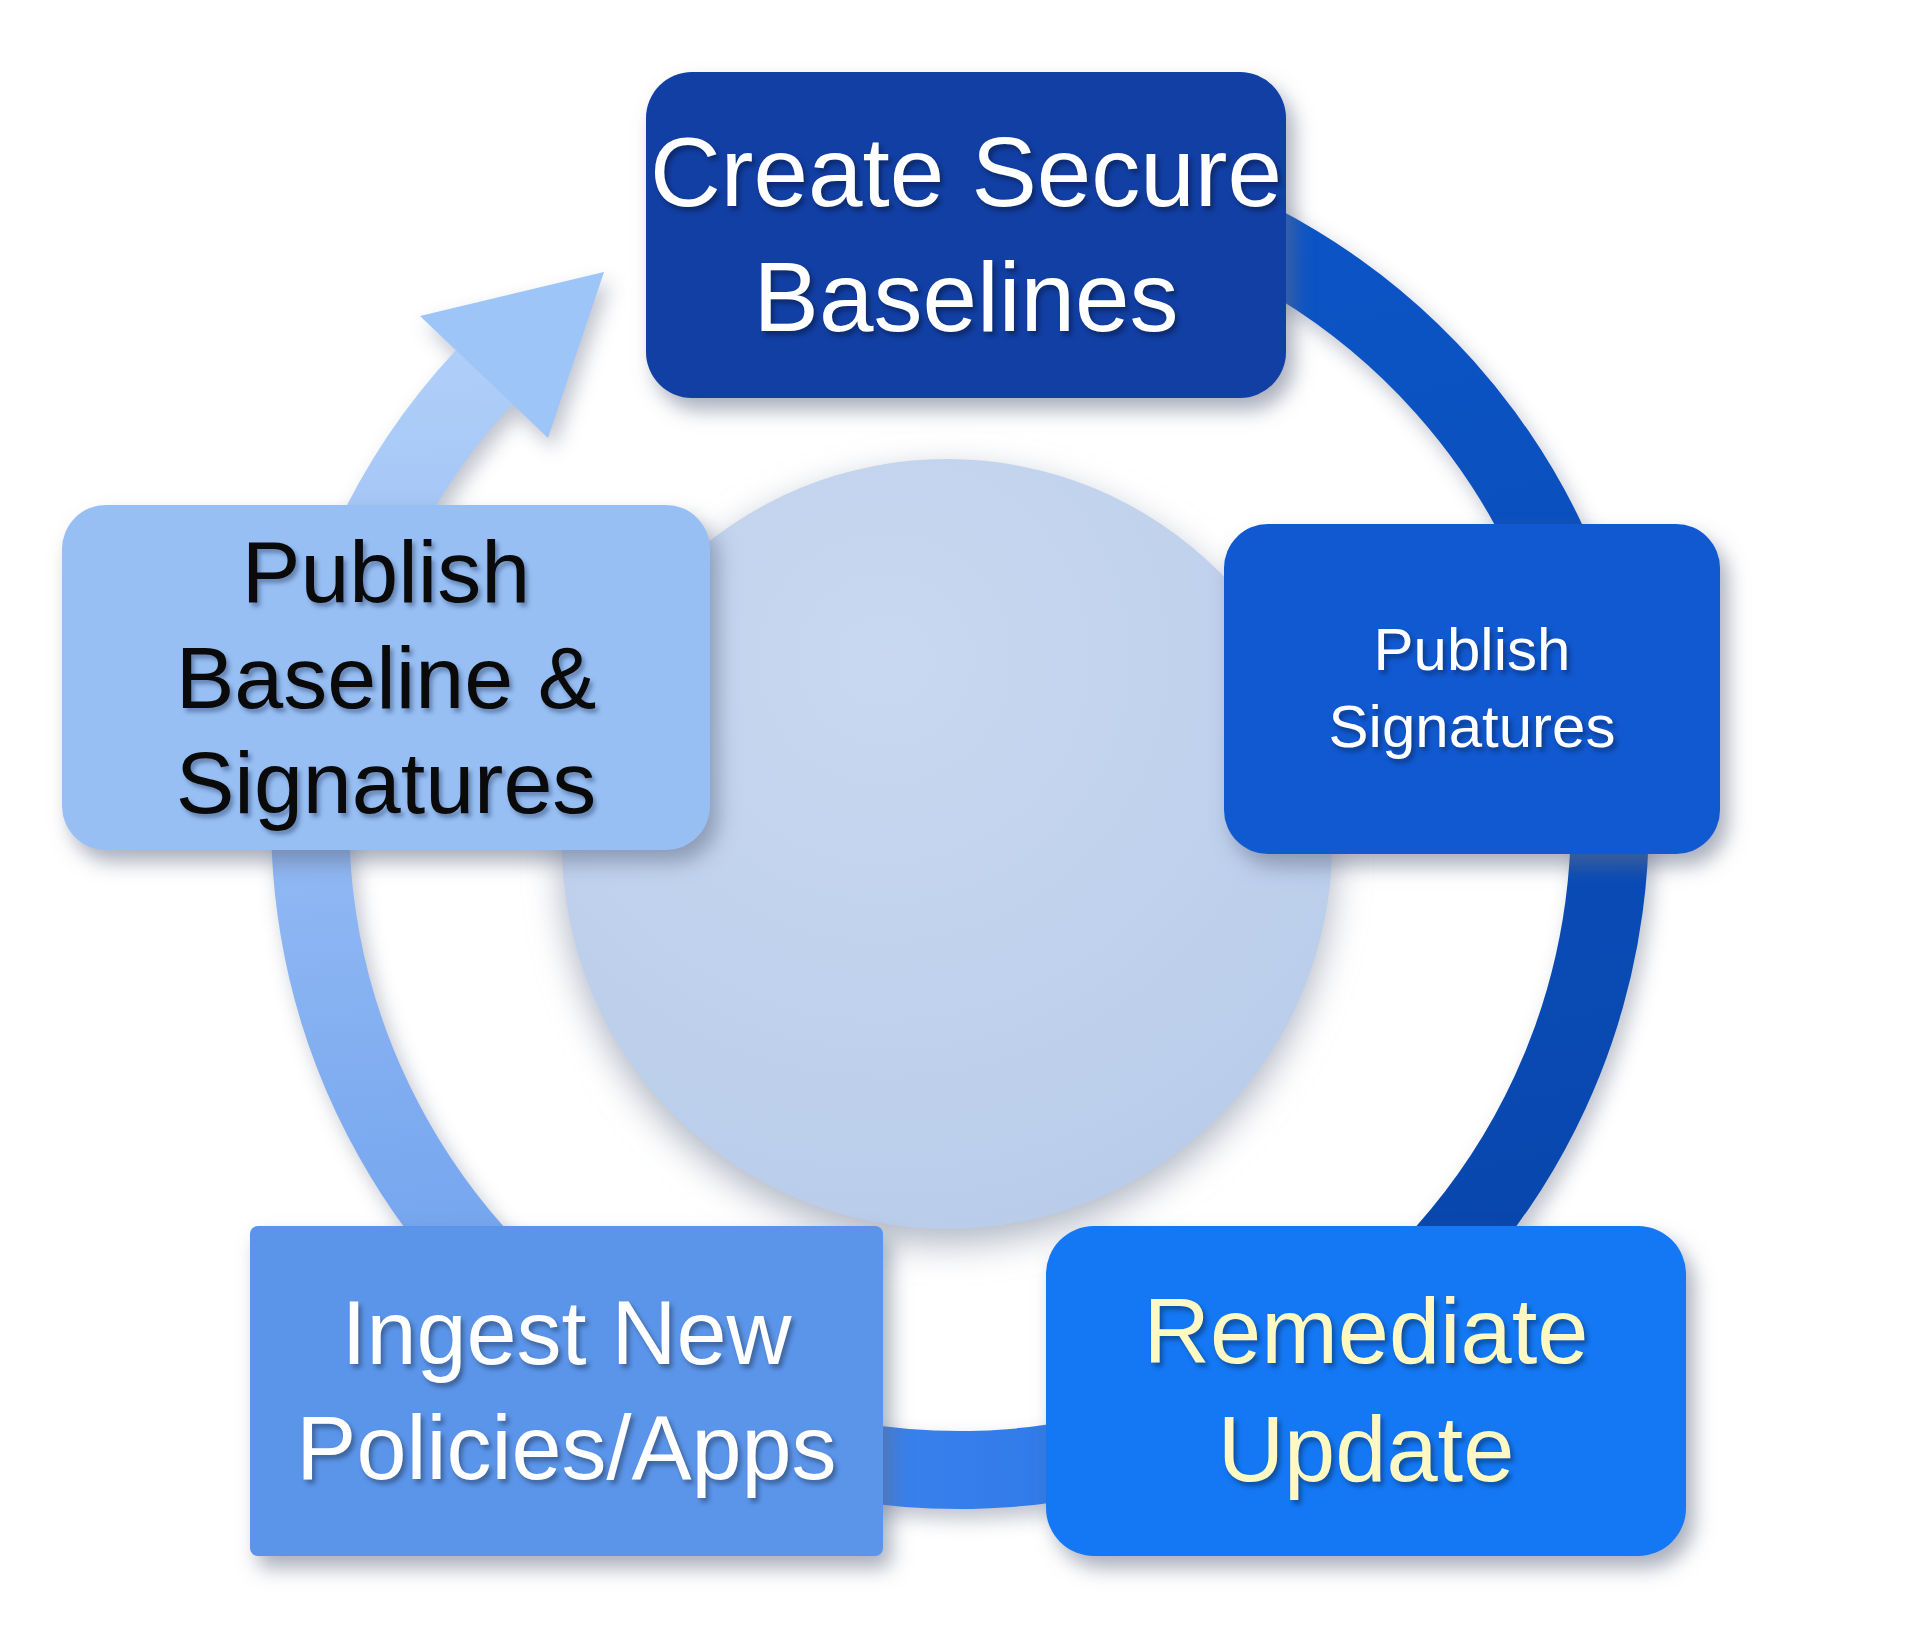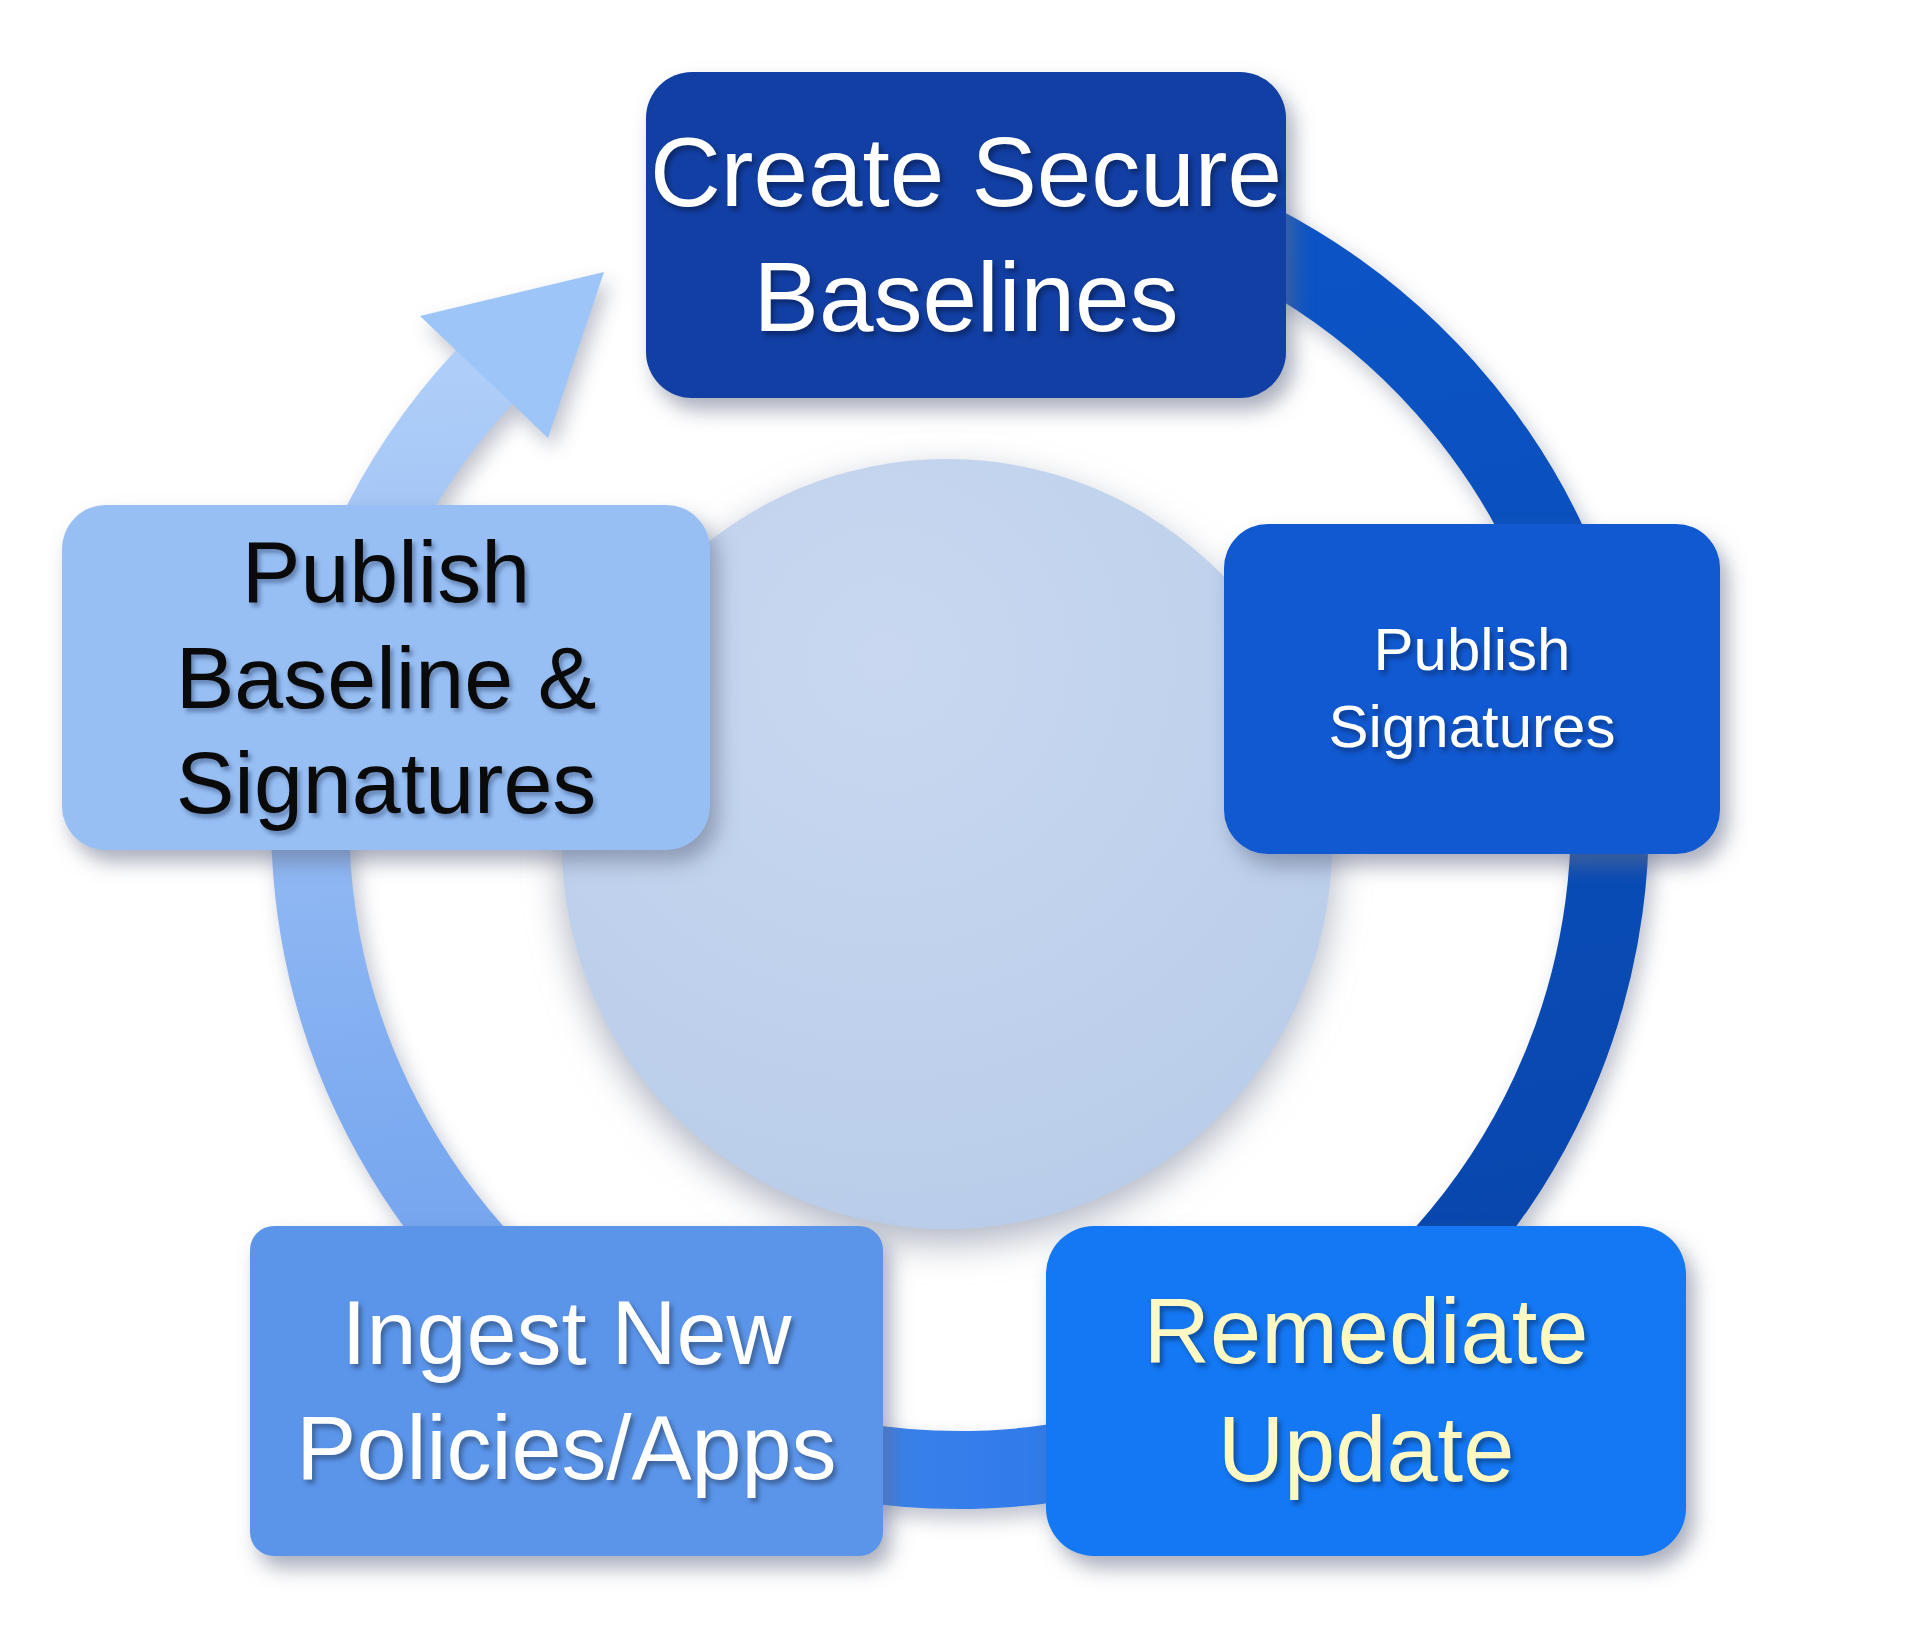--- a/index.html
+++ b/index.html
@@ -23,21 +23,21 @@
     line-height:1.28;
   }
   .step-box span{display:block;}
   .step-box span:empty{display:none;}
   .step-box .ln{text-shadow:3px 4px 5px rgba(0,0,0,0.35);}
   .dark-text .ln{text-shadow:3px 4px 4px rgba(40,60,100,0.45);}
 
   #step-top      {left:646px; top:72px;   width:640px;height:326px;border-radius:46px;font-size:98px;}
   #step-publish  {left:1224px;top:524px;  width:496px;height:330px;border-radius:44px;font-size:60px;}
   #step-remediate{left:1046px;top:1226px; width:640px;height:330px;border-radius:48px;font-size:92px;}
-  #step-ingest   {left:250px; top:1226px; width:633px;height:330px;border-radius:24px;font-size:90px;}
+  #step-ingest   {left:250px; top:1226px; width:633px;height:330px;border-radius:8px;font-size:90px;}
   #step-update   {left:62px;  top:505px;  width:648px;height:345px;border-radius:44px;font-size:88px;line-height:1.2;}
 
   .center-title{
     position:absolute;left:537px;top:468px;width:820px;height:880px;
     display:flex;flex-direction:column;align-items:center;justify-content:center;
     text-align:center;
     font-size:160px;font-weight:bold;
     line-height:253px;
     letter-spacing:-2px;
     text-shadow:5px 7px 6px rgba(55,75,115,0.55);

